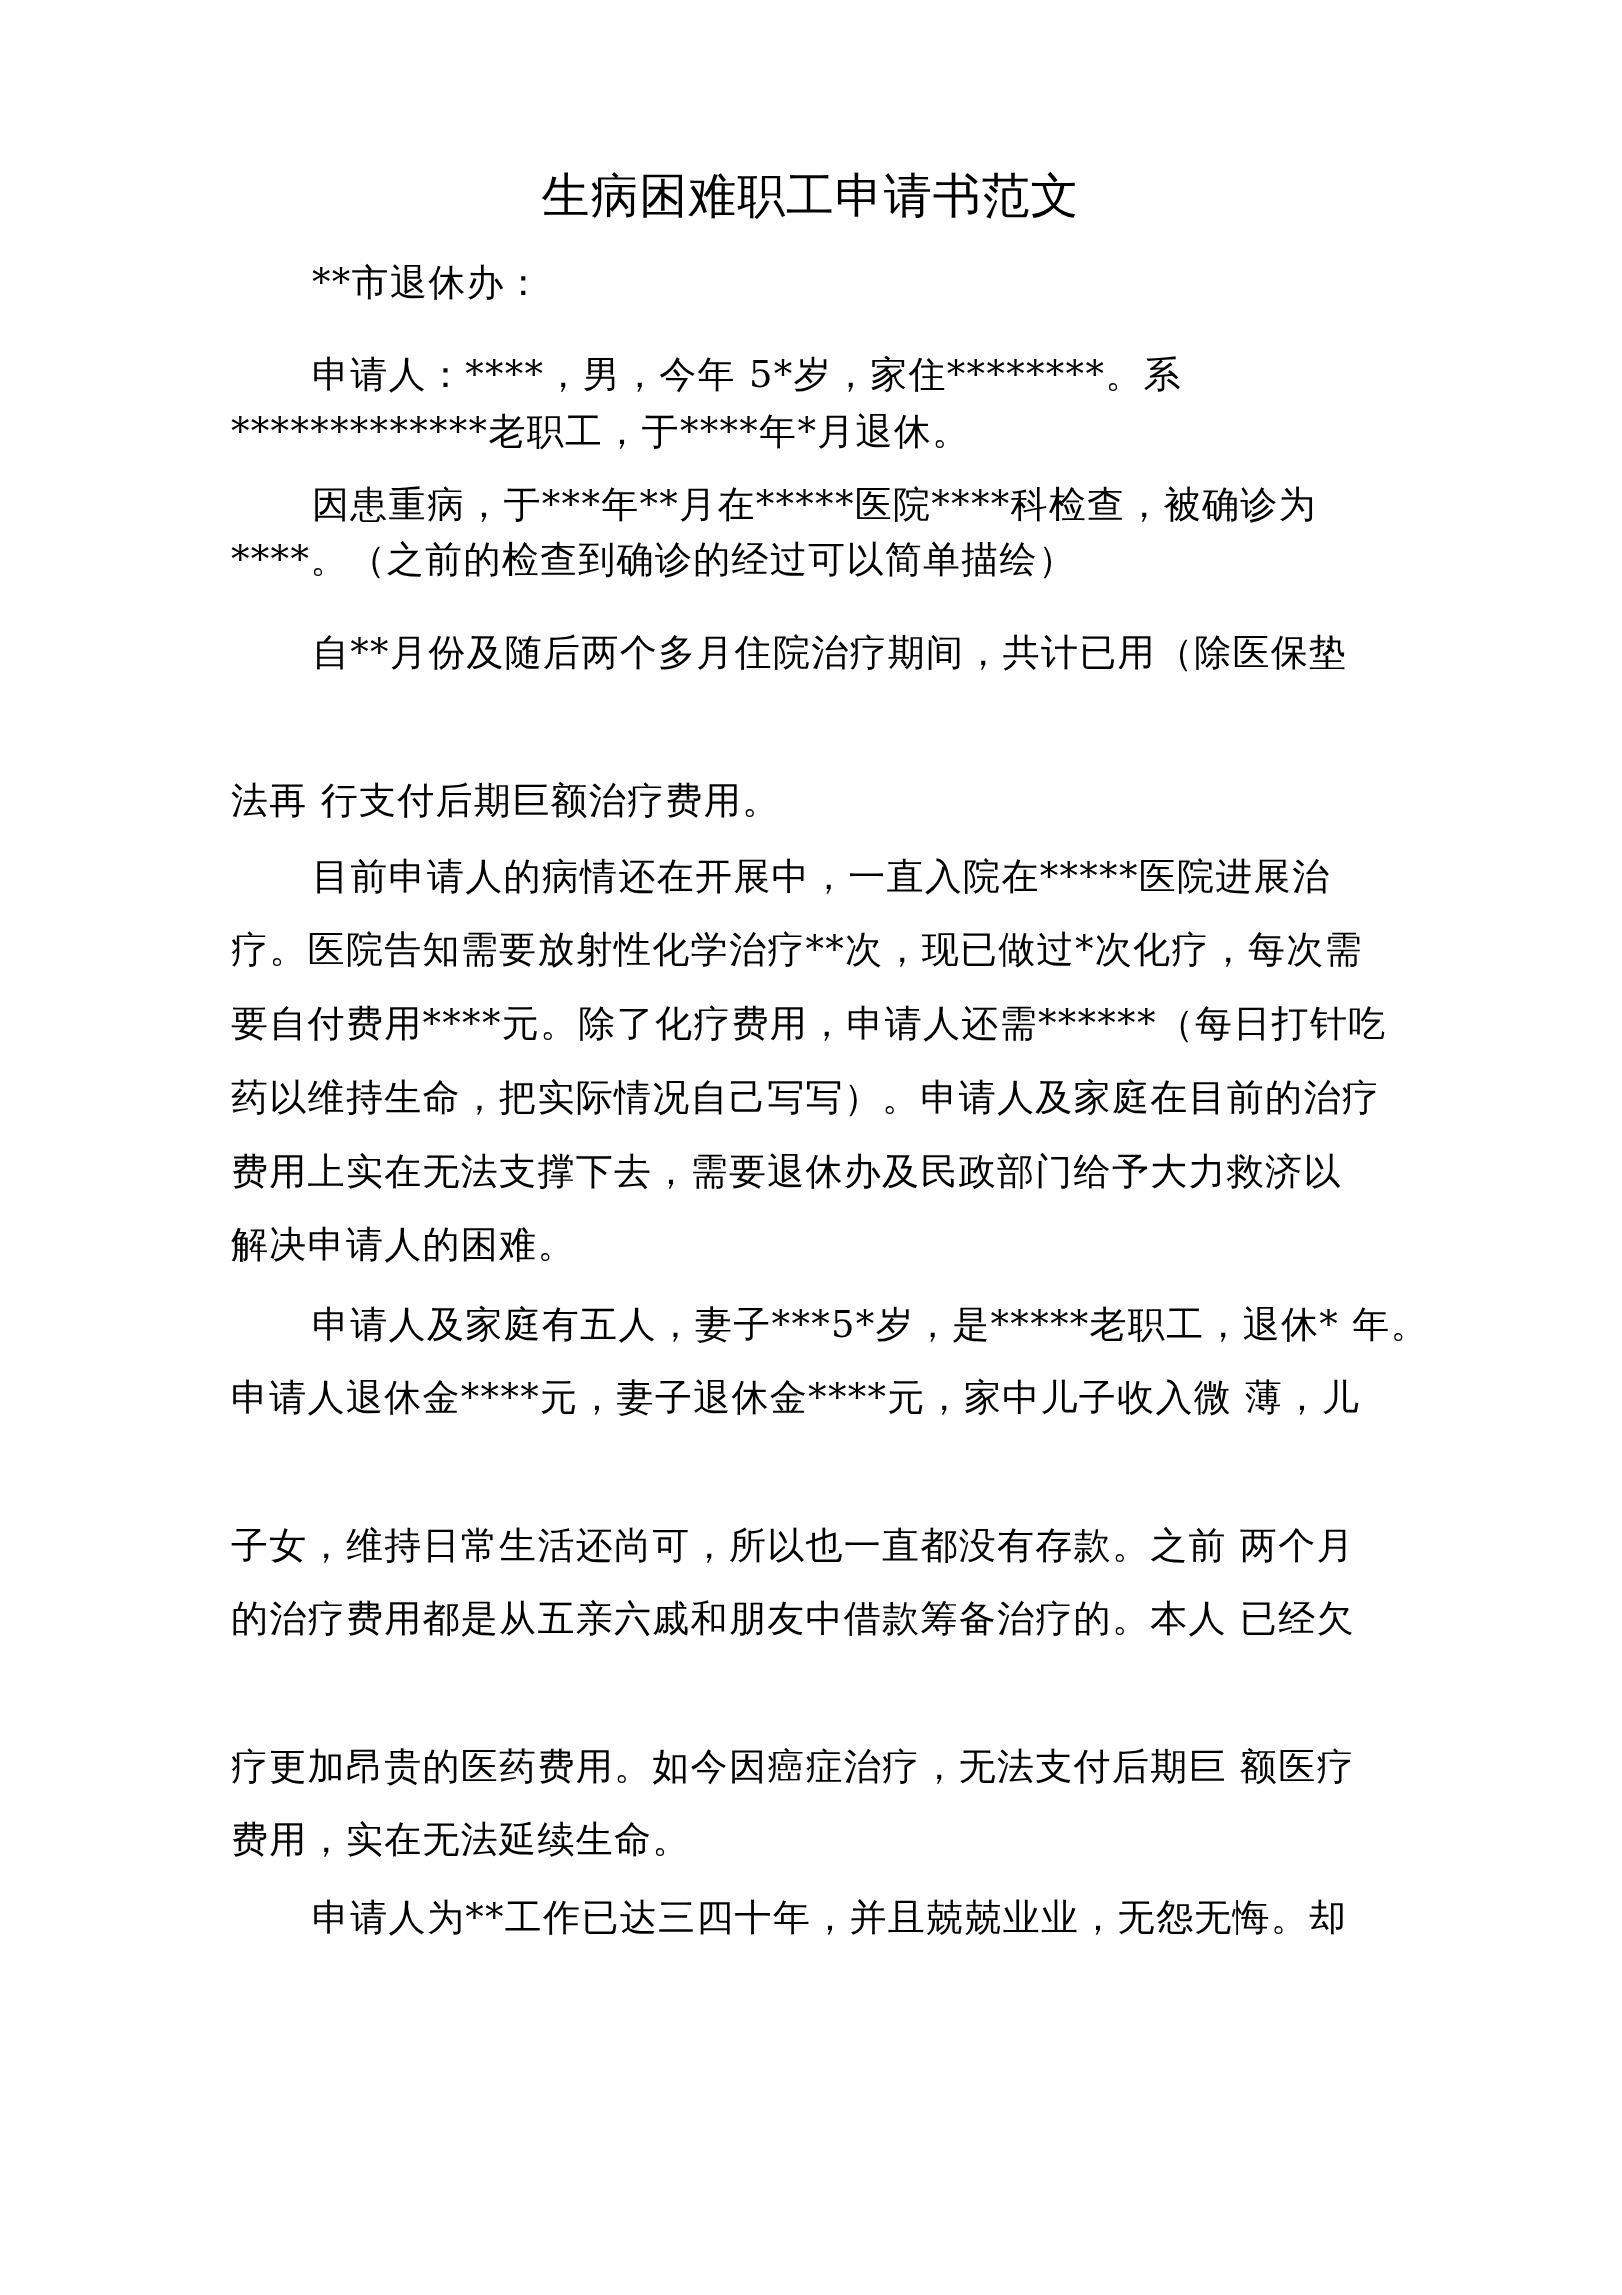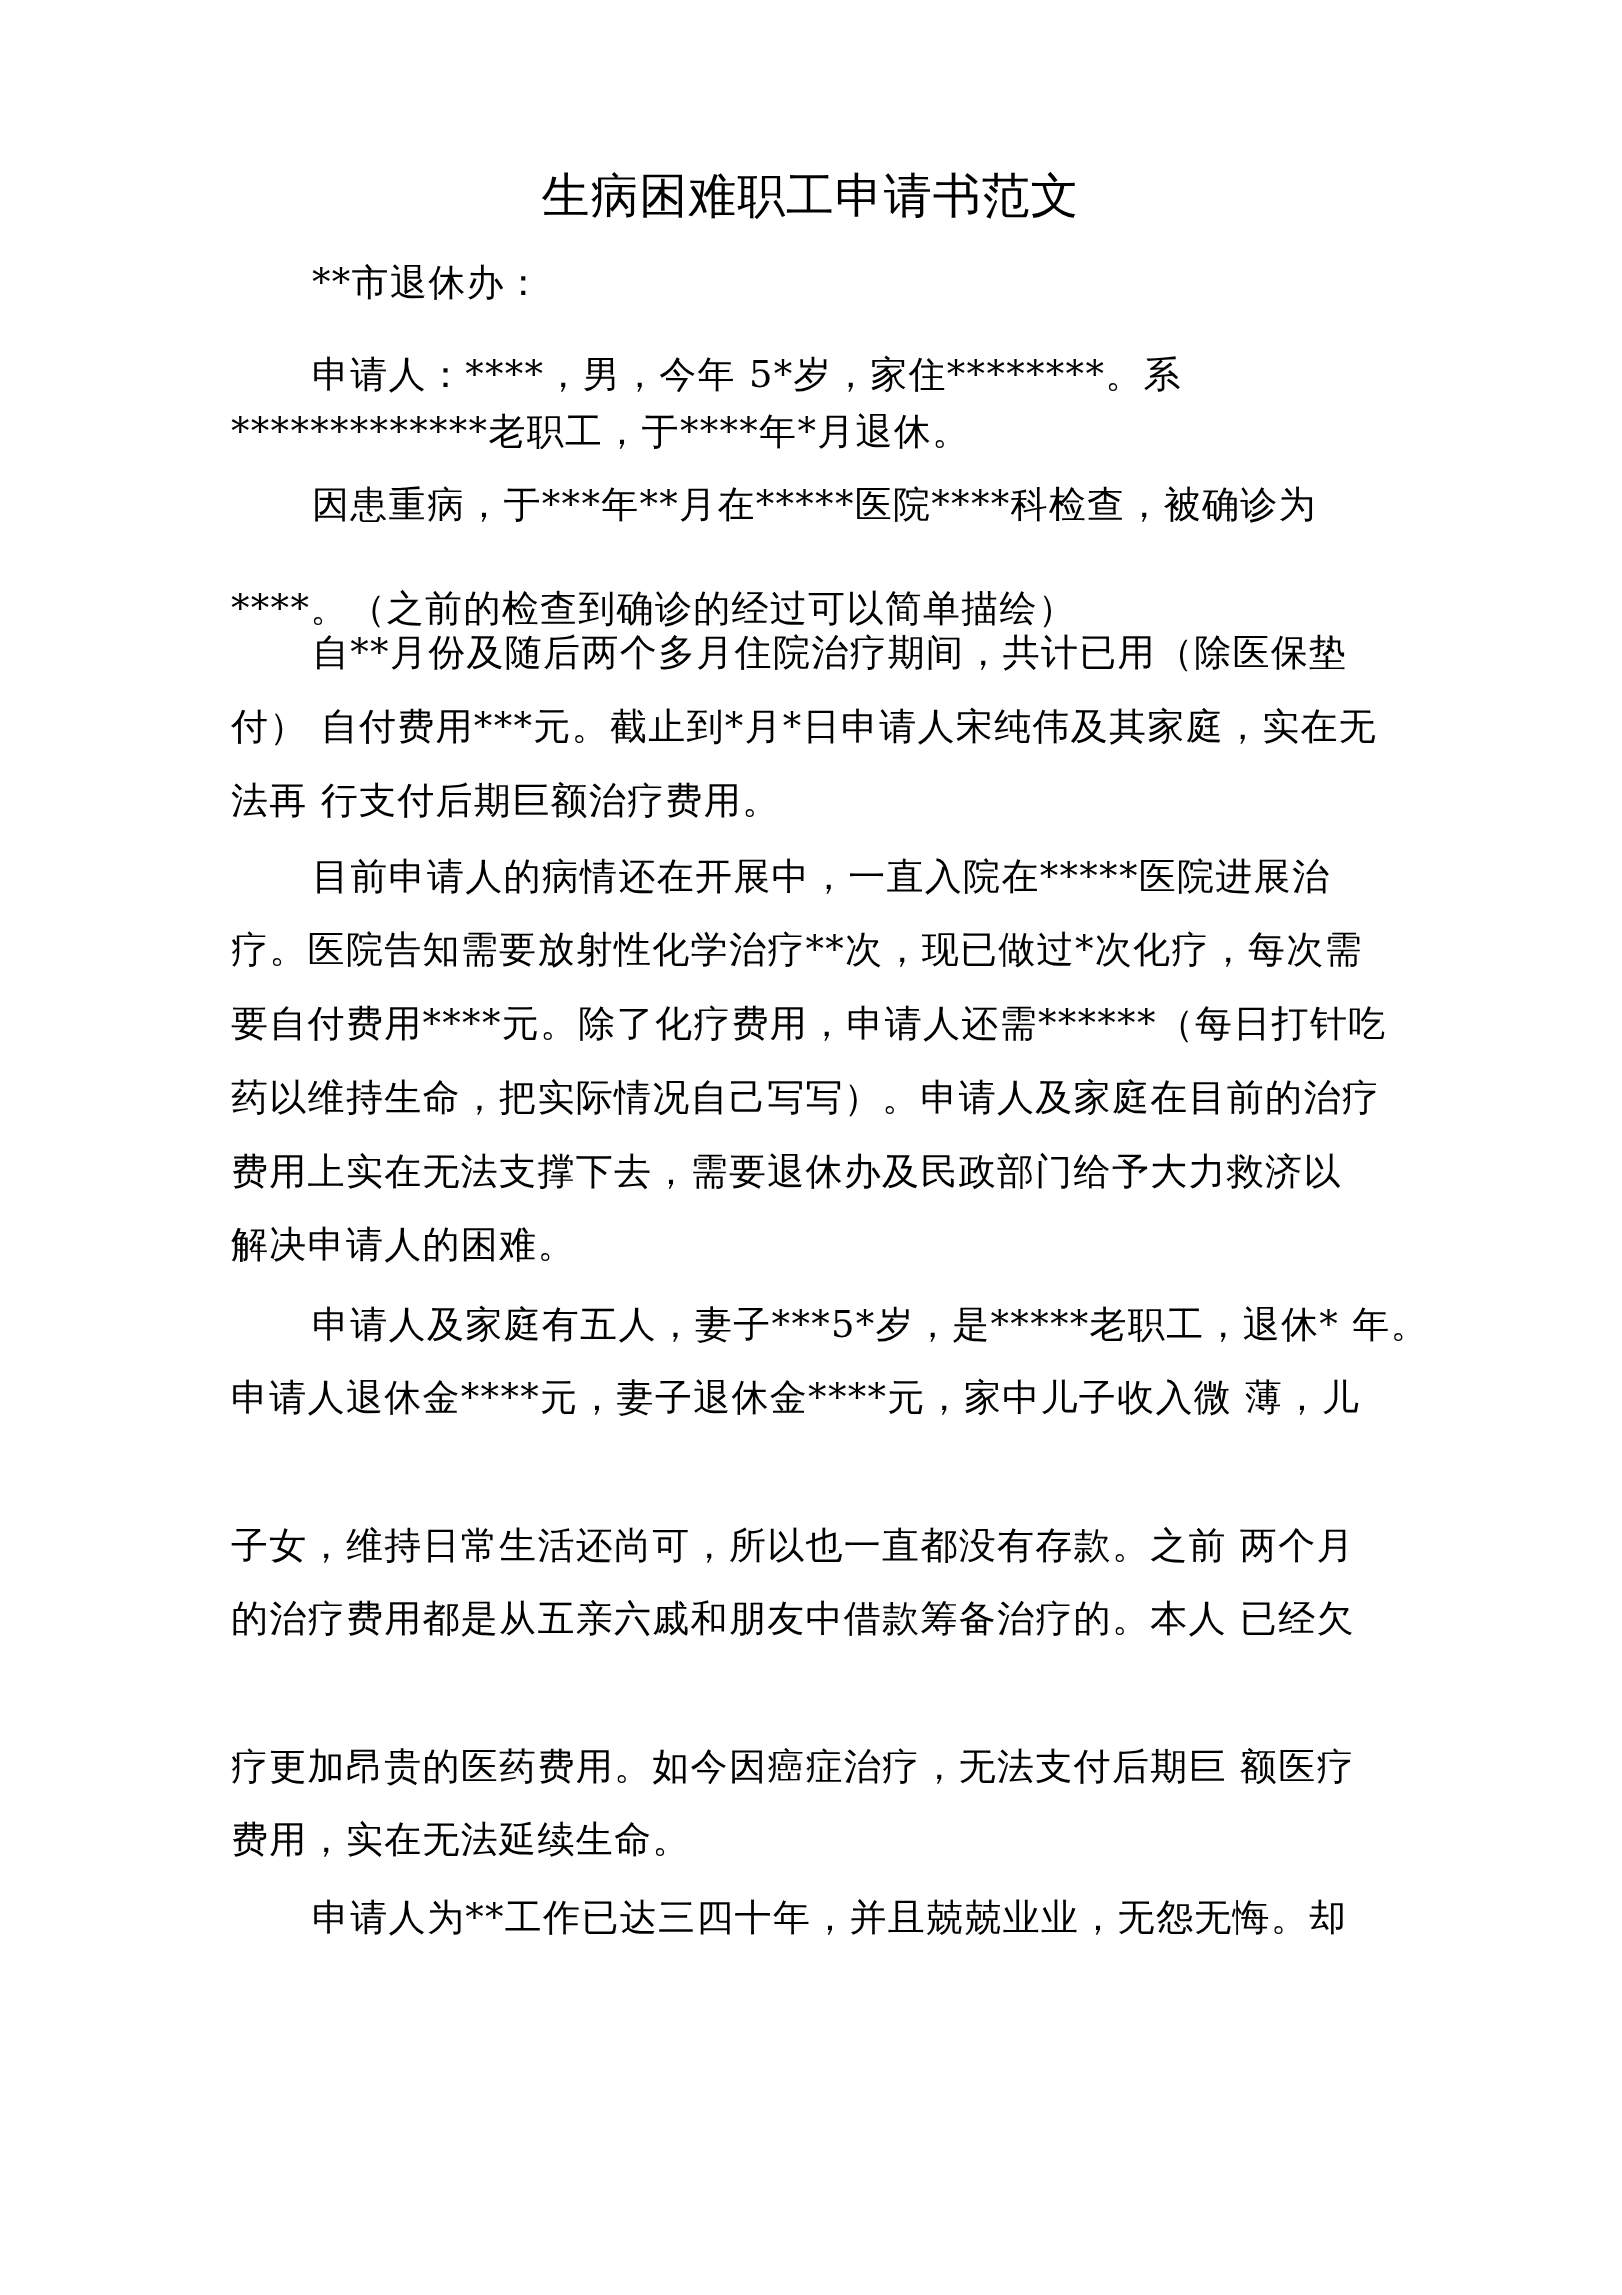--- a/index.html
+++ b/index.html
@@ -17,24 +17,23 @@
 
 <div class="page">
   <div class="title">生病困难职工申请书范文</div>
 
   <div class="line indent" style="top:264px">**市退休办：</div>
 
   <div class="line indent" style="top:356px">申请人：****，男，今年 5*岁，家住********。系</div>
   <div class="line" style="top:413px">*************老职工，于****年*月退休。</div>
 
   <div class="line indent" style="top:486px">因患重病，于***年**月在*****医院****科检查，被确诊为</div>
-  <div class="line" style="top:590px">****。（之前的检查到确诊的经过可以简单描绘）</div>
+  <div class="line" style="top:541px">****。（之前的检查到确诊的经过可以简单描绘）</div>
 
   <div class="line indent" style="top:634px">自**月份及随后两个多月住院治疗期间，共计已用（除医保垫</div>
-  <div class="line" style="top:708px">付） 自付费用***元。截止到*月*日申请人宋纯伟及其家庭，实在无</div>
   <div class="line" style="top:782px">法再 行支付后期巨额治疗费用。</div>
 
   <div class="line" style="top:931px">疗。医院告知需要放射性化学治疗**次，现已做过*次化疗，每次需</div>
   <div class="line indent" style="top:858px">目前申请人的病情还在开展中，一直入院在*****医院进展治</div>
   <div class="line" style="top:1005px">要自付费用****元。除了化疗费用，申请人还需******（每日打针吃</div>
   <div class="line" style="top:1079px">药以维持生命，把实际情况自己写写）。申请人及家庭在目前的治疗</div>
   <div class="line" style="top:1153px">费用上实在无法支撑下去，需要退休办及民政部门给予大力救济以</div>
   <div class="line" style="top:1226px">解决申请人的困难。</div>
 
   <div class="line indent" style="top:1306px">申请人及家庭有五人，妻子***5*岁，是*****老职工，退休* 年。</div>

